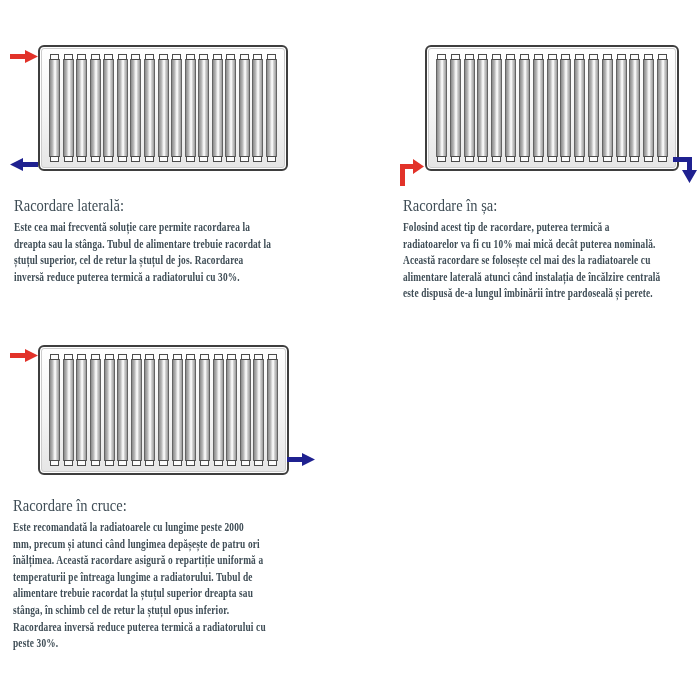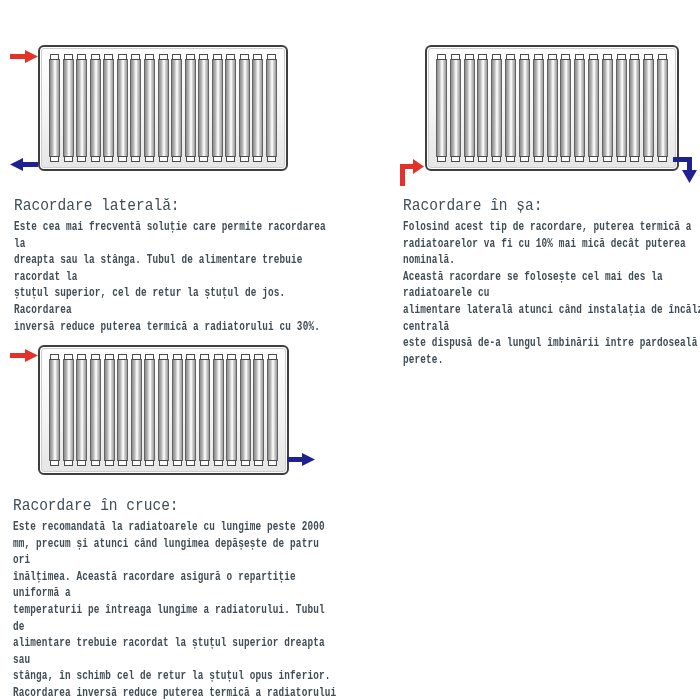--- a/index.html
+++ b/index.html
@@ -1,18 +1,18 @@
 <!DOCTYPE html>
 <html style="--red: #e23229; --blue: #1f2190; --text: #3f4d56;"><head>
 <meta charset="utf-8">
 <style>
   html,body{margin:0;padding:0;background:#ffffff;}
   .canvas{
     position:relative;width:700px;height:700px;background:#ffffff;
-    font-family:Liberation Mono, monospace;overflow:hidden;
+    font-family:Liberation Serif, serif;overflow:hidden;
   }
   
   .radiator{position:absolute;border:2px solid #3e3e3e;border-radius:6px;background:#ffffff;}
   .radiator .sheen{
     position:absolute;inset:1px;border:1px solid #cccccc;border-radius:3px;
     background:linear-gradient(180deg,#ffffff 0%,#f4f4f4 55%,#e6e6e6 100%);
   }
   .fins{position:absolute;left:9px;right:9px;top:7px;bottom:7px;display:flex;justify-content:space-between;}
   .fin{width:11px;display:flex;flex-direction:column;align-items:center;position:relative;}
   .cap{width:9px;height:6px;background:#fcfcfc;border:1px solid #4b4b4b;box-sizing:border-box;z-index:2;}

